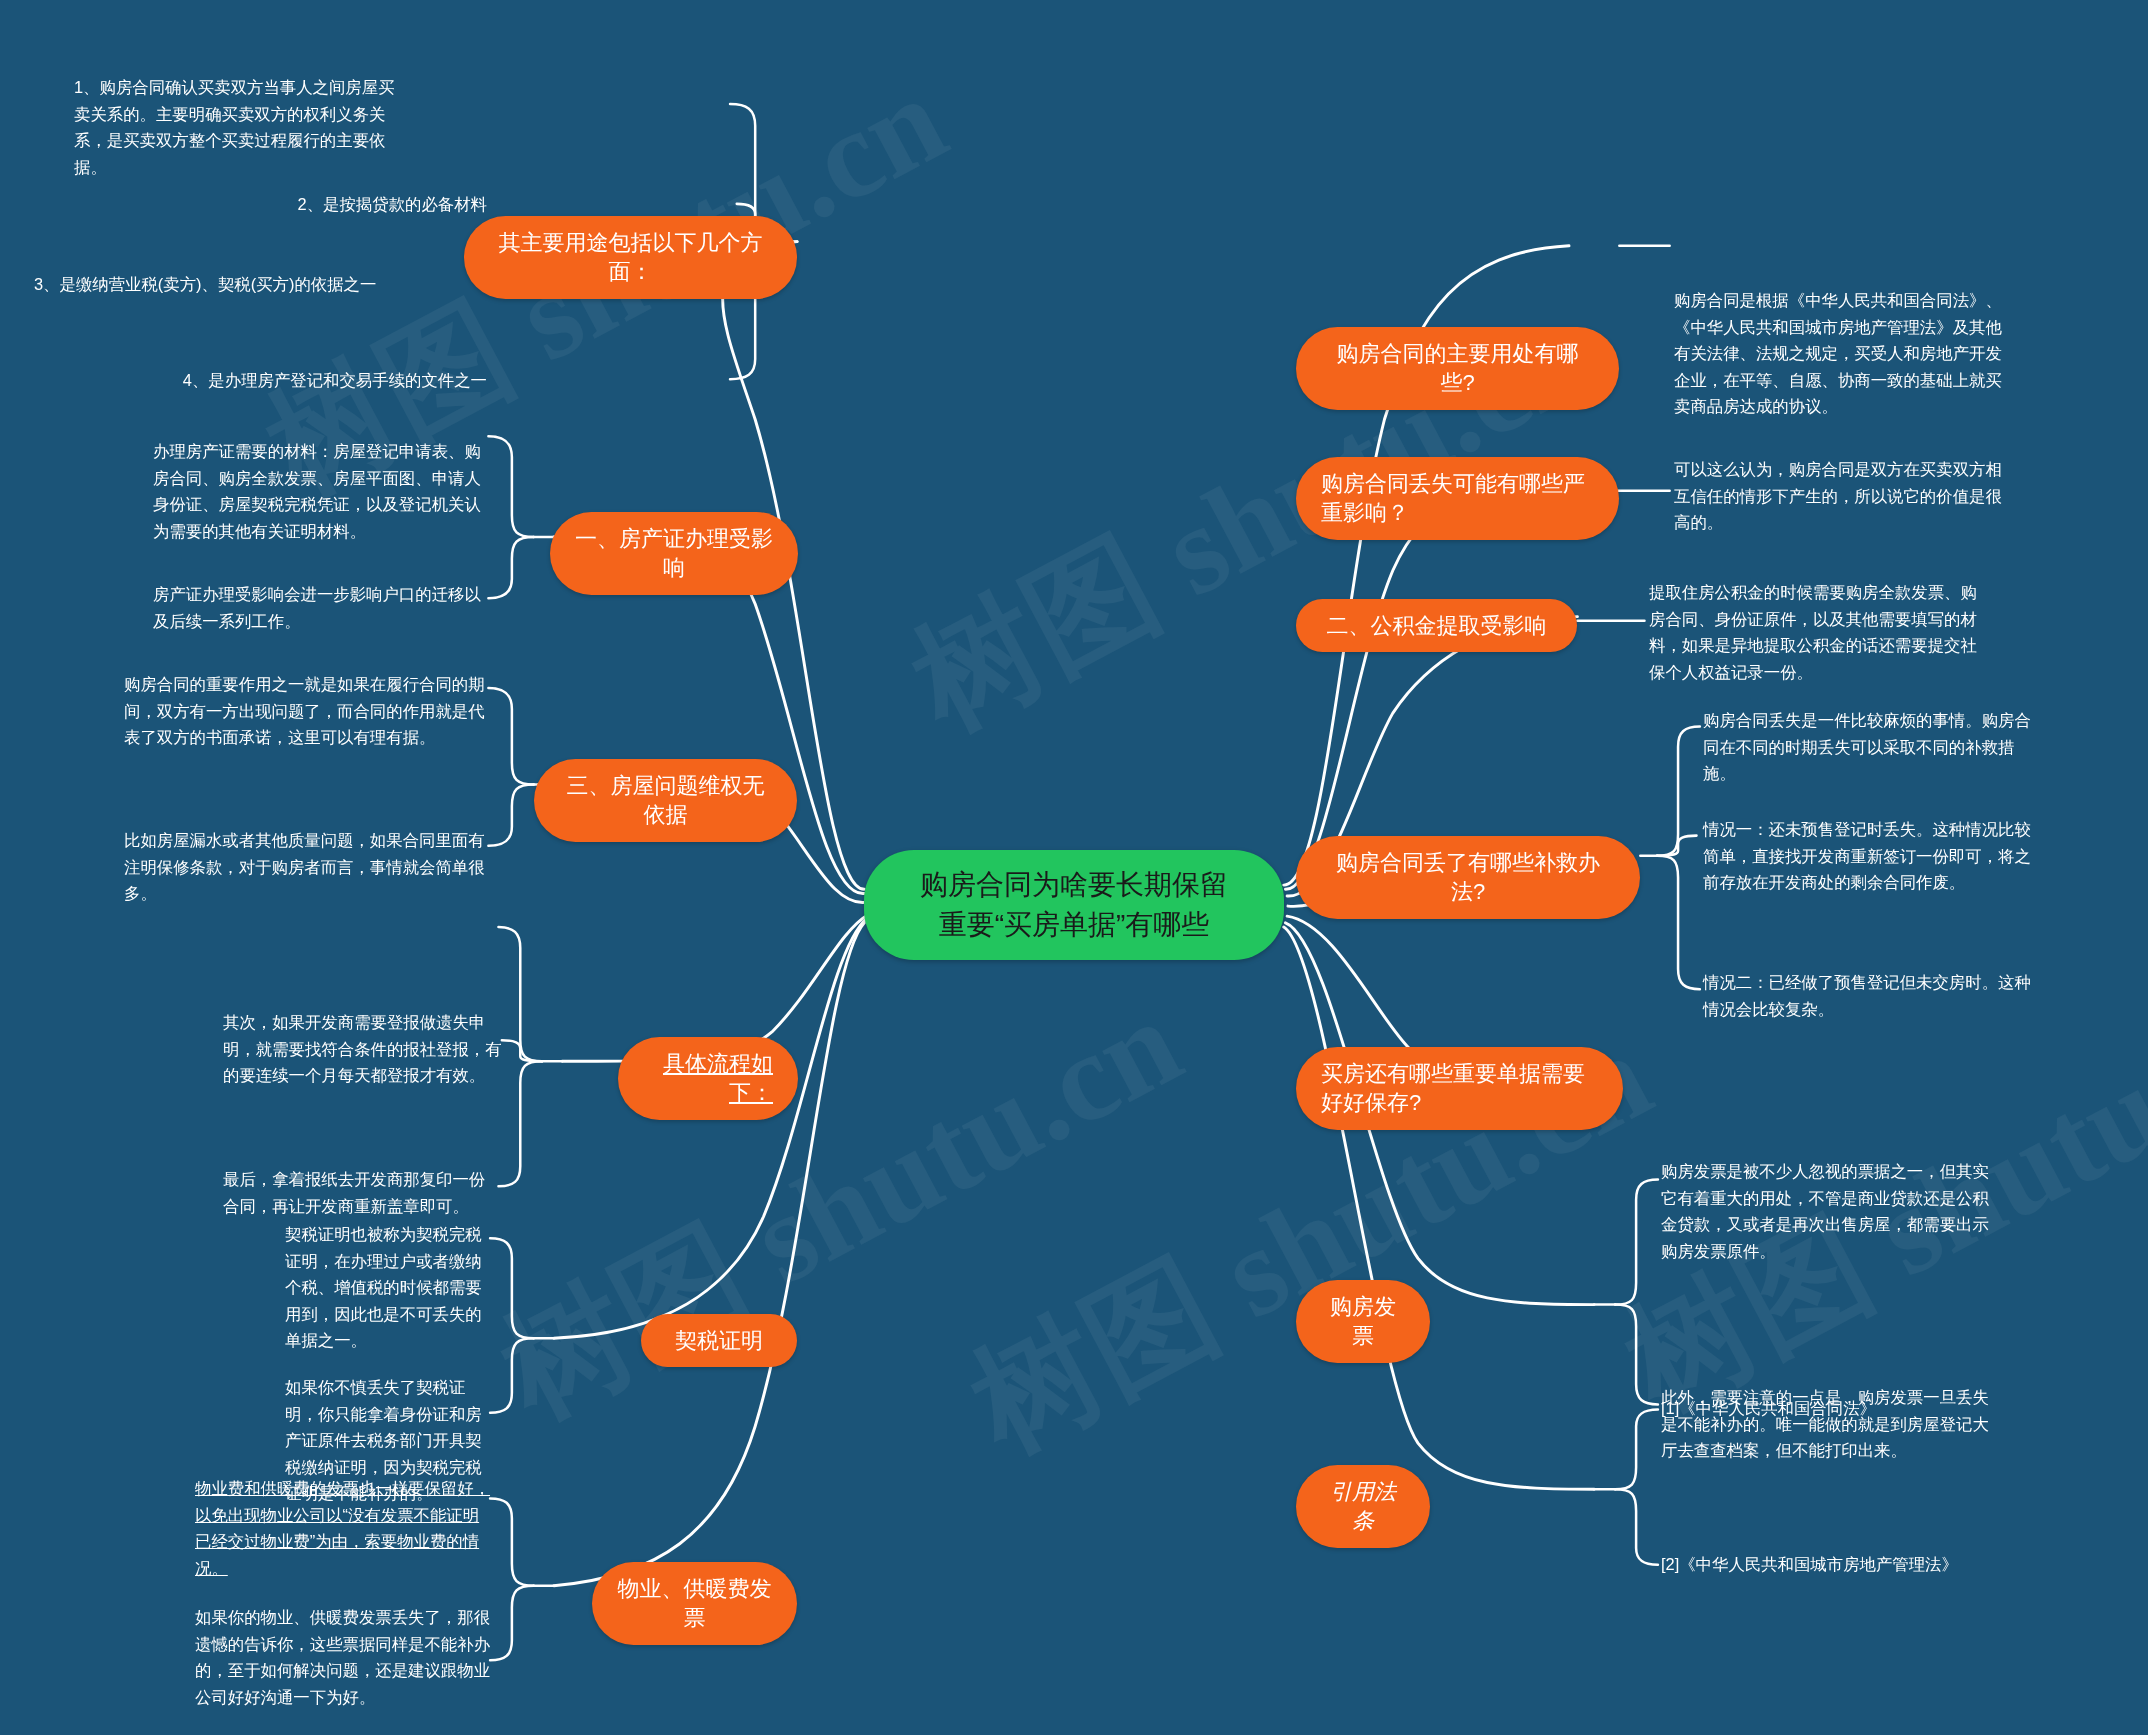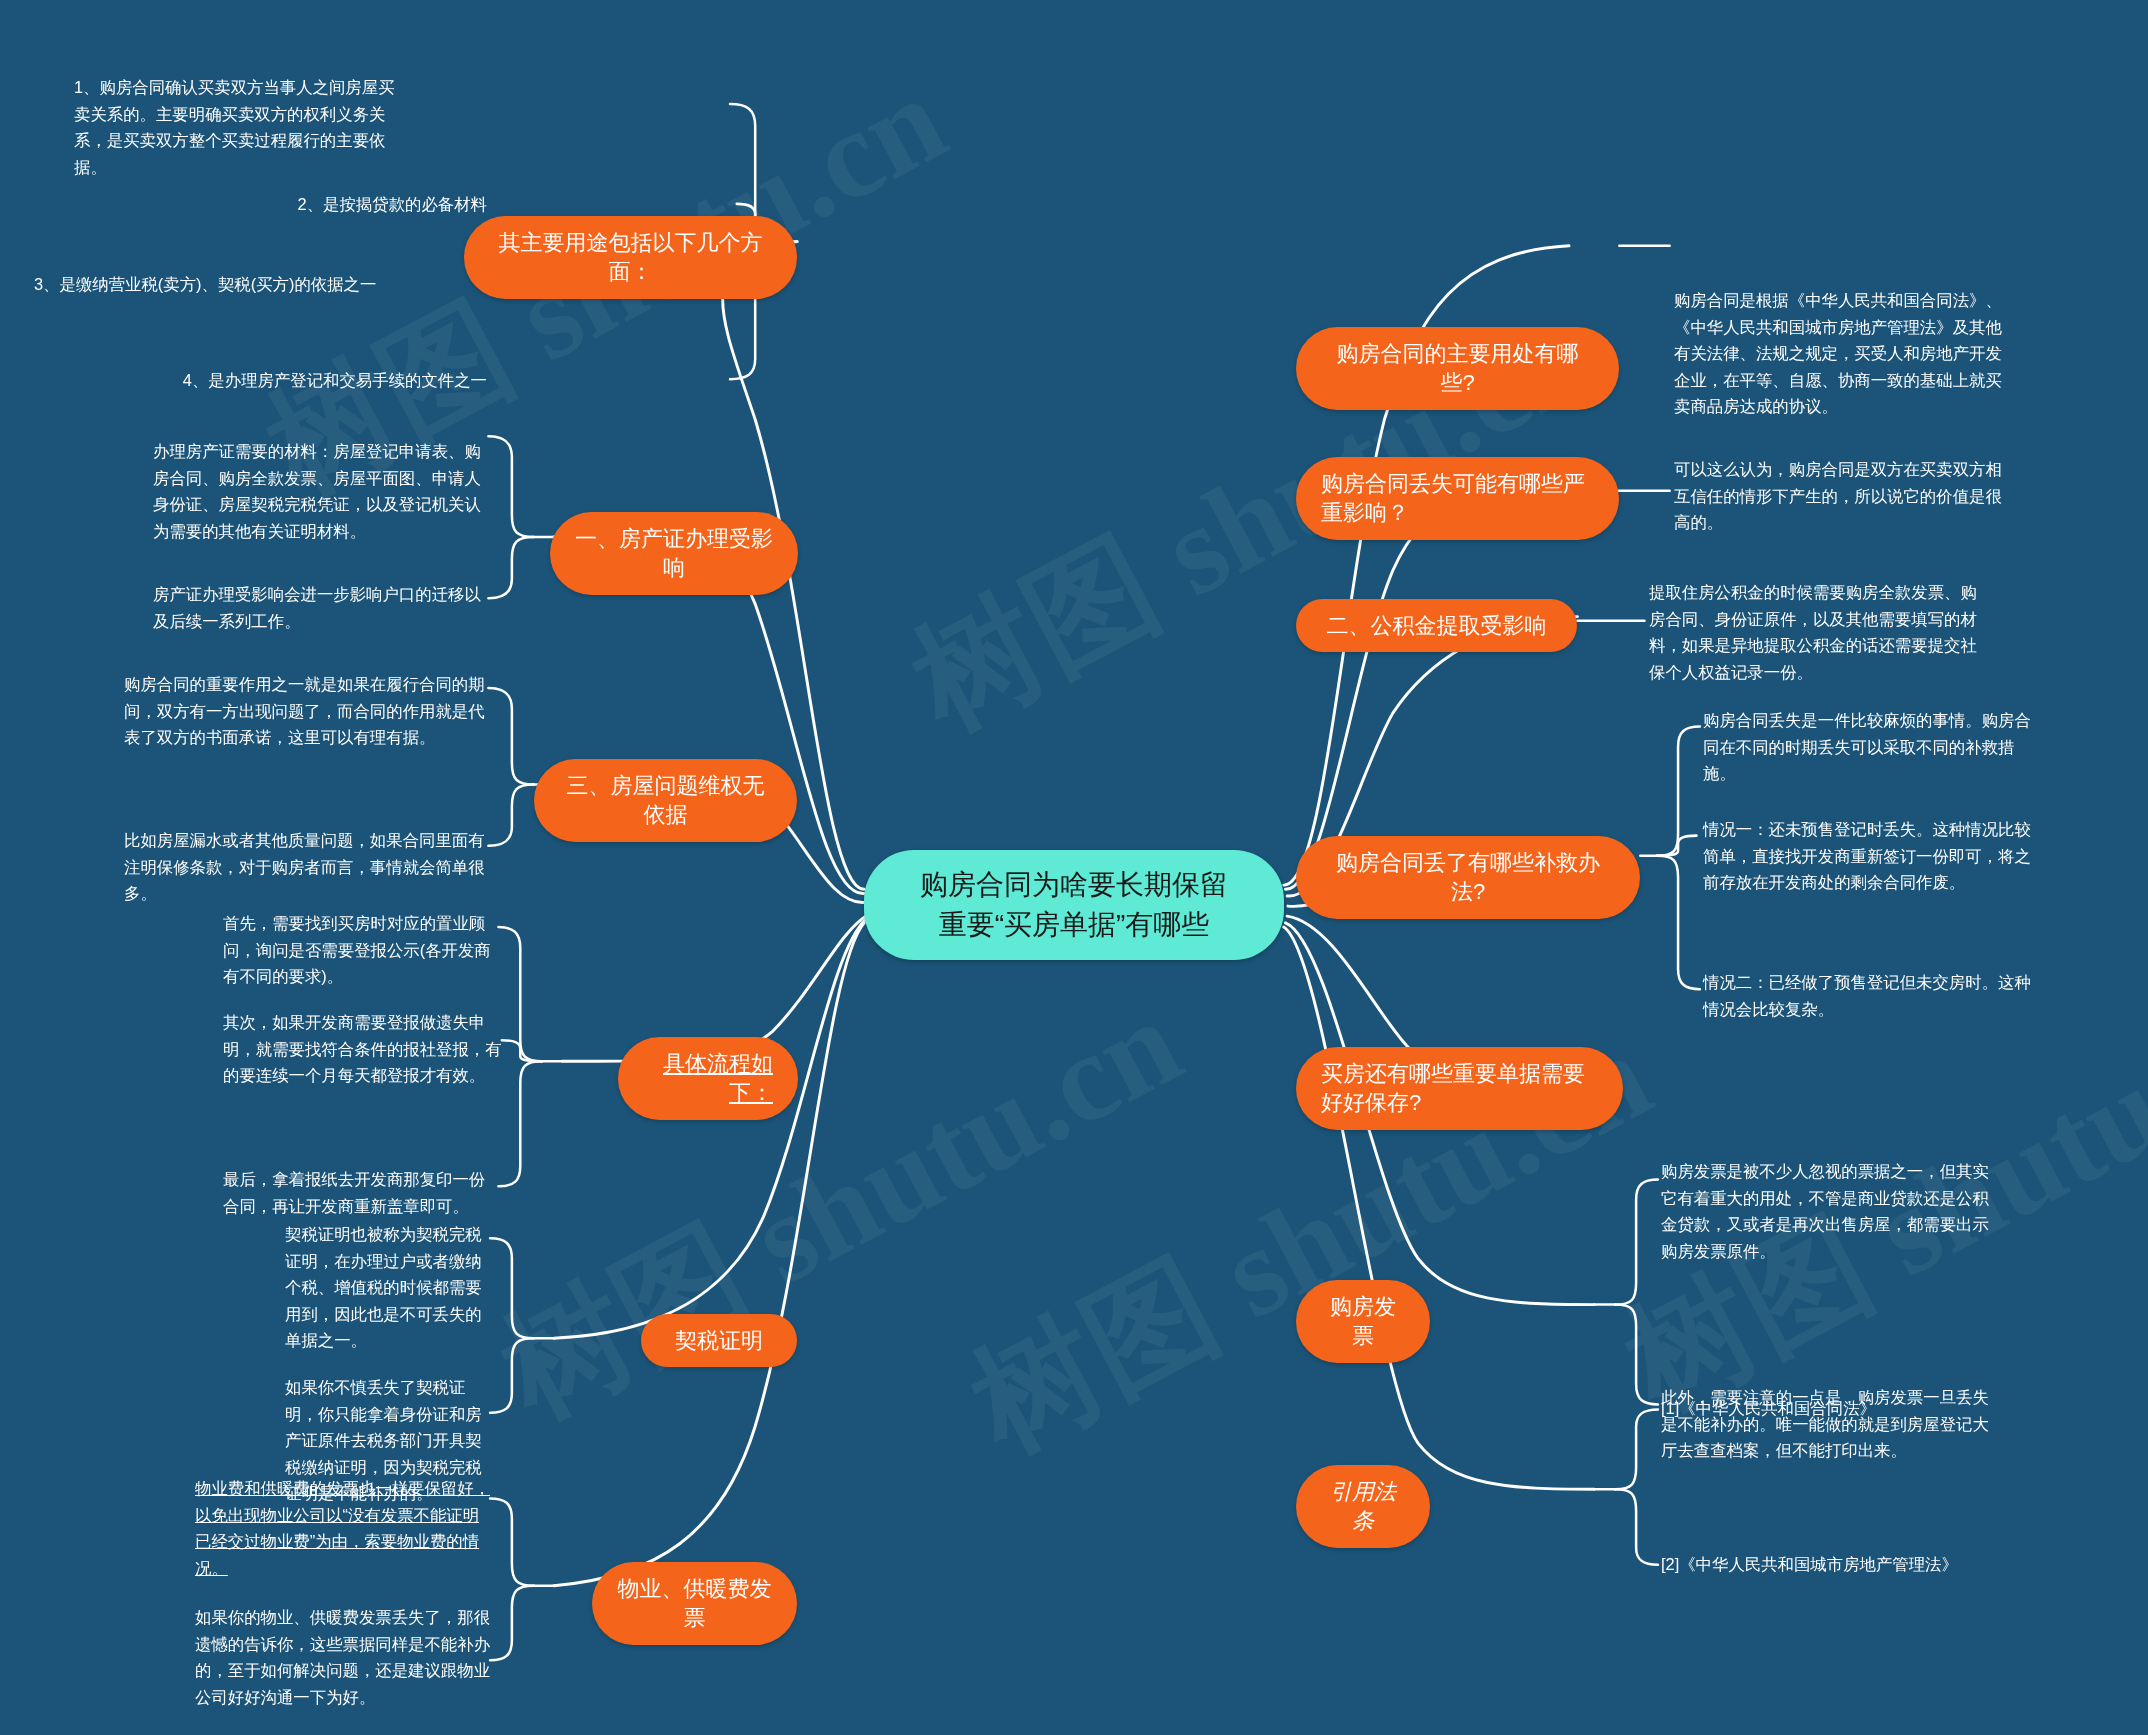--- a/index.html
+++ b/index.html
@@ -24,21 +24,21 @@
     color: rgba(255,255,255,0.055);
     font-size: 126px;
     font-weight: bold;
     font-family: "Liberation Serif", serif;
     transform: rotate(-28deg);
     white-space: nowrap;
     user-select: none;
   }
   .node-center {
     position: absolute;
-    background: #5eead4;
+    background: #22c55e;
     color: #1a1a1a;
     border-radius: 50px;
     padding: 15px 34px;
     font-size: 28px;
     line-height: 1.42;
     text-align: center;
     box-shadow: 0 1.7px 5px rgba(0,0,0,0.25);
   }
   .node-orange {
     position: absolute;
@@ -163,21 +163,20 @@
   <div class="leaf left" style="left:84px; top:367px; width:403px; text-align:right;">4、是办理房产登记和交易手续的文件之一</div>
 
   <div class="leaf left" style="left:153px; top:438px; width:336px;">办理房产证需要的材料：房屋登记申请表、购房合同、购房全款发票、房屋平面图、申请人身份证、房屋契税完税凭证，以及登记机关认为需要的其他有关证明材料。</div>
 
   <div class="leaf left" style="left:153px; top:581px; width:336px;">房产证办理受影响会进一步影响户口的迁移以及后续一系列工作。</div>
 
   <div class="leaf left" style="left:124px; top:671px; width:364px;">购房合同的重要作用之一就是如果在履行合同的期间，双方有一方出现问题了，而合同的作用就是代表了双方的书面承诺，这里可以有理有据。</div>
 
   <div class="leaf left" style="left:124px; top:827px; width:364px;">比如房屋漏水或者其他质量问题，如果合同里面有注明保修条款，对于购房者而言，事情就会简单很多。</div>
 
-  <div class="leaf left" style="left:223px; top:910px; width:277px;">首先，需要找到买房时对应的置业顾问，询问是否需要登报公示(各开发商有不同的要求)。</div>
 
   <div class="leaf left" style="left:223px; top:1009px; width:279px;">其次，如果开发商需要登报做遗失申明，就需要找符合条件的报社登报，有的要连续一个月每天都登报才有效。</div>
 
   <div class="leaf left" style="left:223px; top:1166px; width:277px;">最后，拿着报纸去开发商那复印一份合同，再让开发商重新盖章即可。</div>
 
   <div class="leaf left" style="left:285px; top:1221px; width:208px;">契税证明也被称为契税完税证明，在办理过户或者缴纳个税、增值税的时候都需要用到，因此也是不可丢失的单据之一。</div>
 
   <div class="leaf left" style="left:285px; top:1374px; width:208px;">如果你不慎丢失了契税证明，你只能拿着身份证和房产证原件去税务部门开具契税缴纳证明，因为契税完税证明是不能补办的。</div>
 
   <div class="leaf left" style="left:195px; top:1475px; width:299px;text-decoration:underline;">物业费和供暖费的发票也一样要保留好，以免出现物业公司以“没有发票不能证明已经交过物业费”为由，索要物业费的情况。</div>

